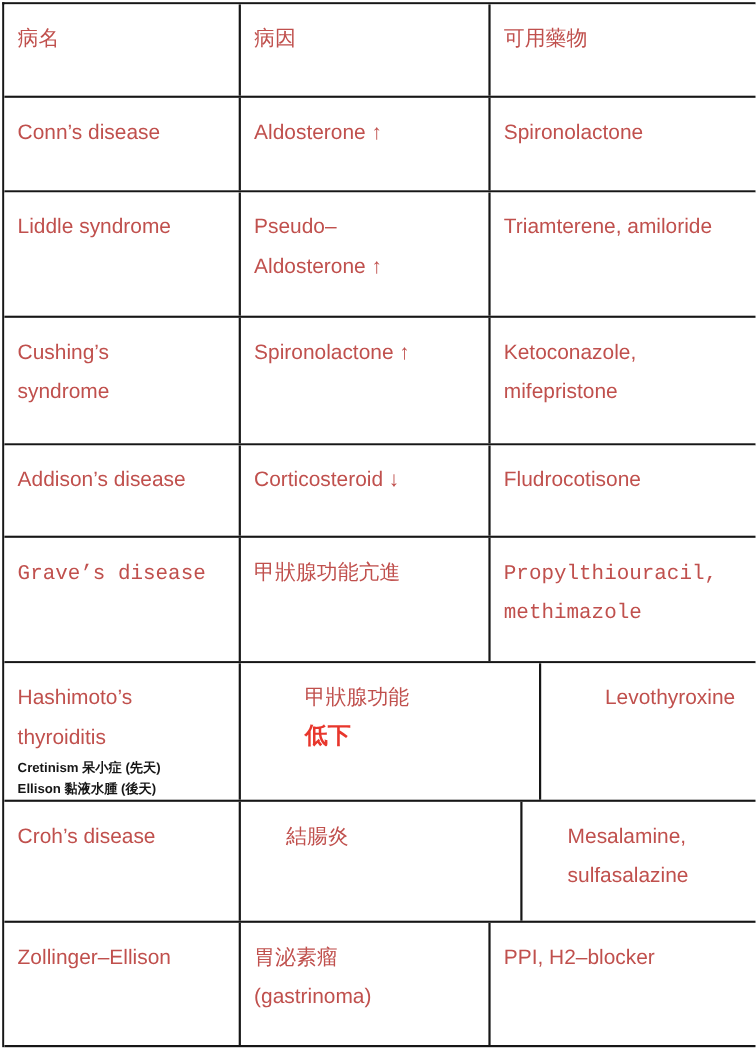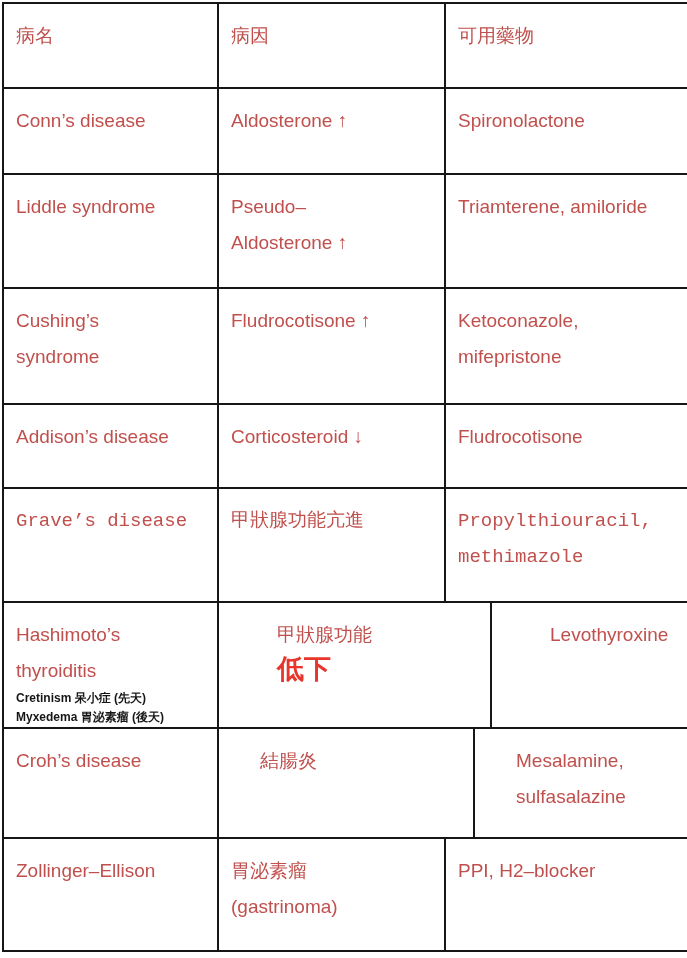--- a/index.html
+++ b/index.html
@@ -36,21 +36,21 @@
     white-space: nowrap;
   }
   .line.red {
     color: #c0504d;
     font-size: 19px;
     line-height: 36px;
     font-weight: 400;
   }
   .line.bright {
     color: #e8362c;
-    font-size: 27px;
+    font-size: 21px;
     line-height: 32px;
     font-weight: 600;
   }
   .line.note {
     color: #161616;
     font-size: 12px;
     line-height: 19px;
     font-weight: 700;
   }
 </style>
@@ -91,21 +91,21 @@
       <div class="cell c2">
         <div class="line red">Triamterene, amiloride</div>
       </div>
     </div>
     <div class="row" style="height: 116px;">
       <div class="cell c0">
         <div class="line red">Cushing’s</div>
         <div class="line red">syndrome</div>
       </div>
       <div class="cell c1">
-        <div class="line red">Fludrocotisone ↑</div>
+        <div class="line red">Spironolactone ↑</div>
       </div>
       <div class="cell c2">
         <div class="line red">Ketoconazole,</div>
         <div class="line red">mifepristone</div>
       </div>
     </div>
     <div class="row" style="height: 84px;">
       <div class="cell c0">
         <div class="line red">Addison’s disease</div>
       </div>
@@ -126,21 +126,21 @@
       <div class="cell c2">
         <div class="line red">Propylthiouracil,</div>
         <div class="line red">methimazole</div>
       </div>
     </div>
     <div class="row" style="height: 126px; gap: 46px;">
       <div class="cell c0">
         <div class="line red">Hashimoto’s</div>
         <div class="line red">thyroiditis</div>
         <div class="line note">Cretinism 呆小症 (先天)</div>
-        <div class="line note">Myxedema 胃泌素瘤 (後天)</div>
+        <div class="line note">Ellison 黏液水腫 (後天)</div>
       </div>
       <div class="cell c1">
         <div class="line red">甲狀腺功能</div>
         <div class="line bright">低下</div>
       </div>
       <div class="cell c2">
         <div class="line red">Levothyroxine</div>
       </div>
     </div>
     <div class="row" style="height: 110px; gap: 29px;">

